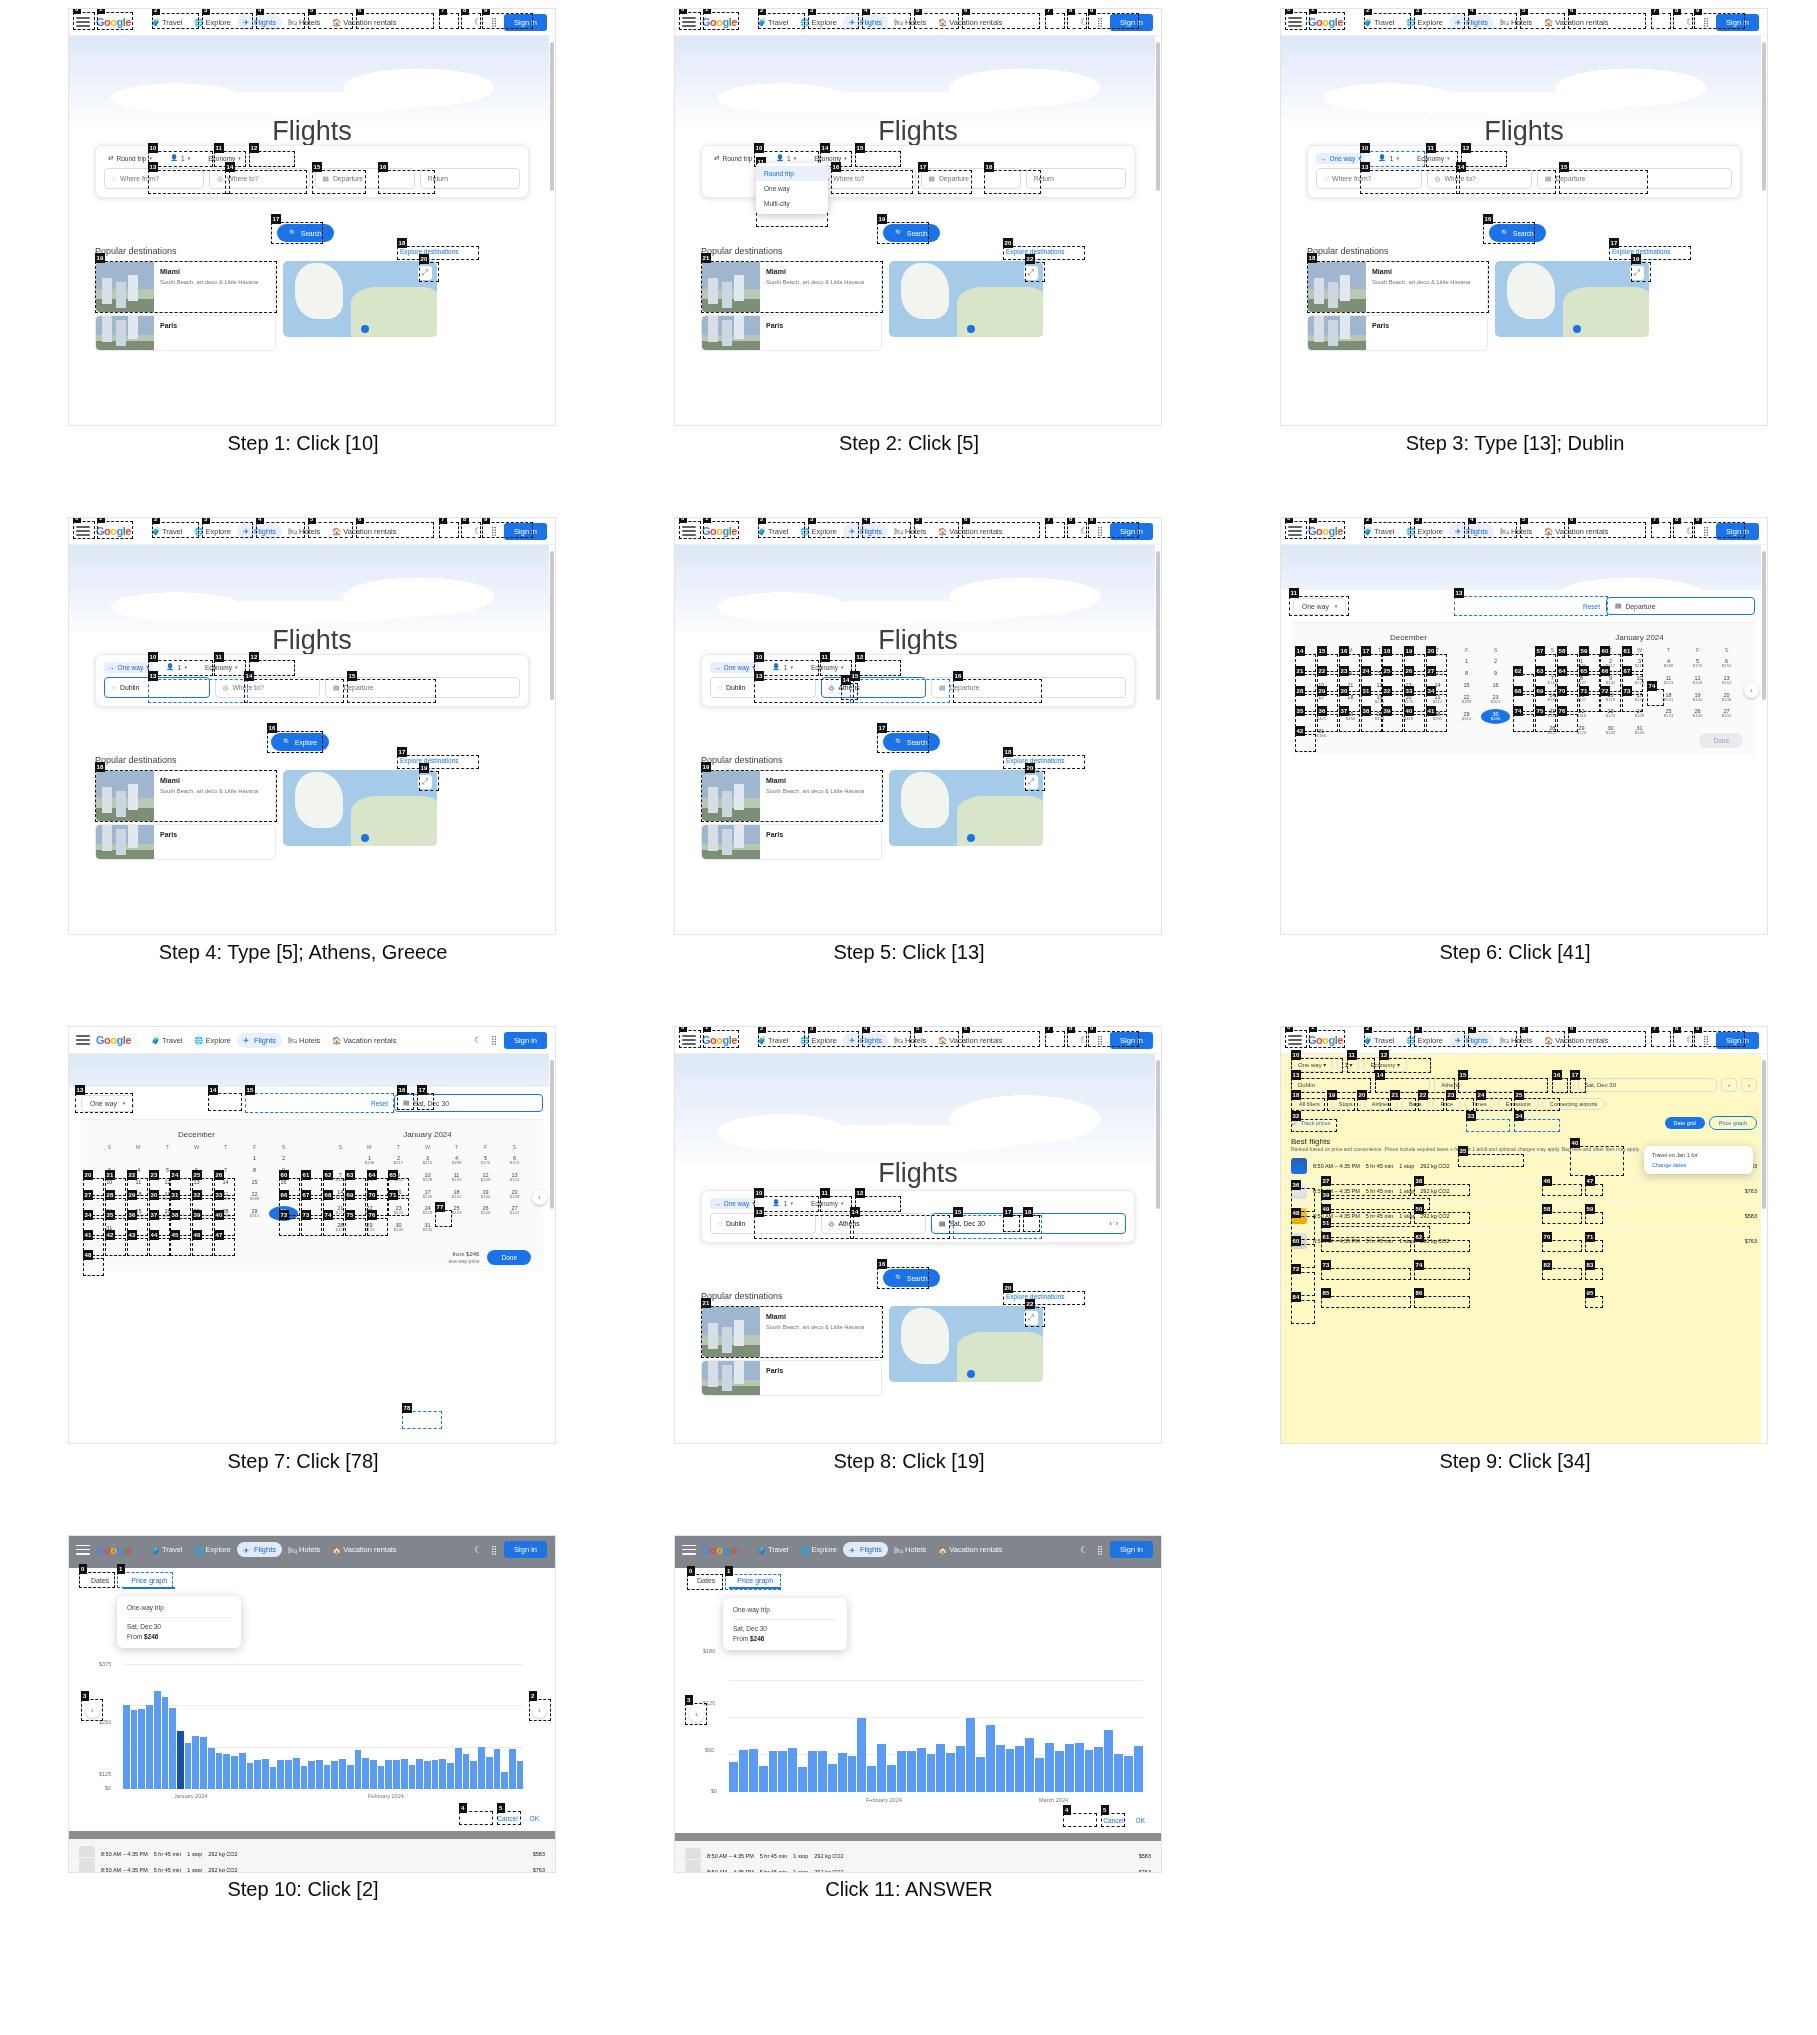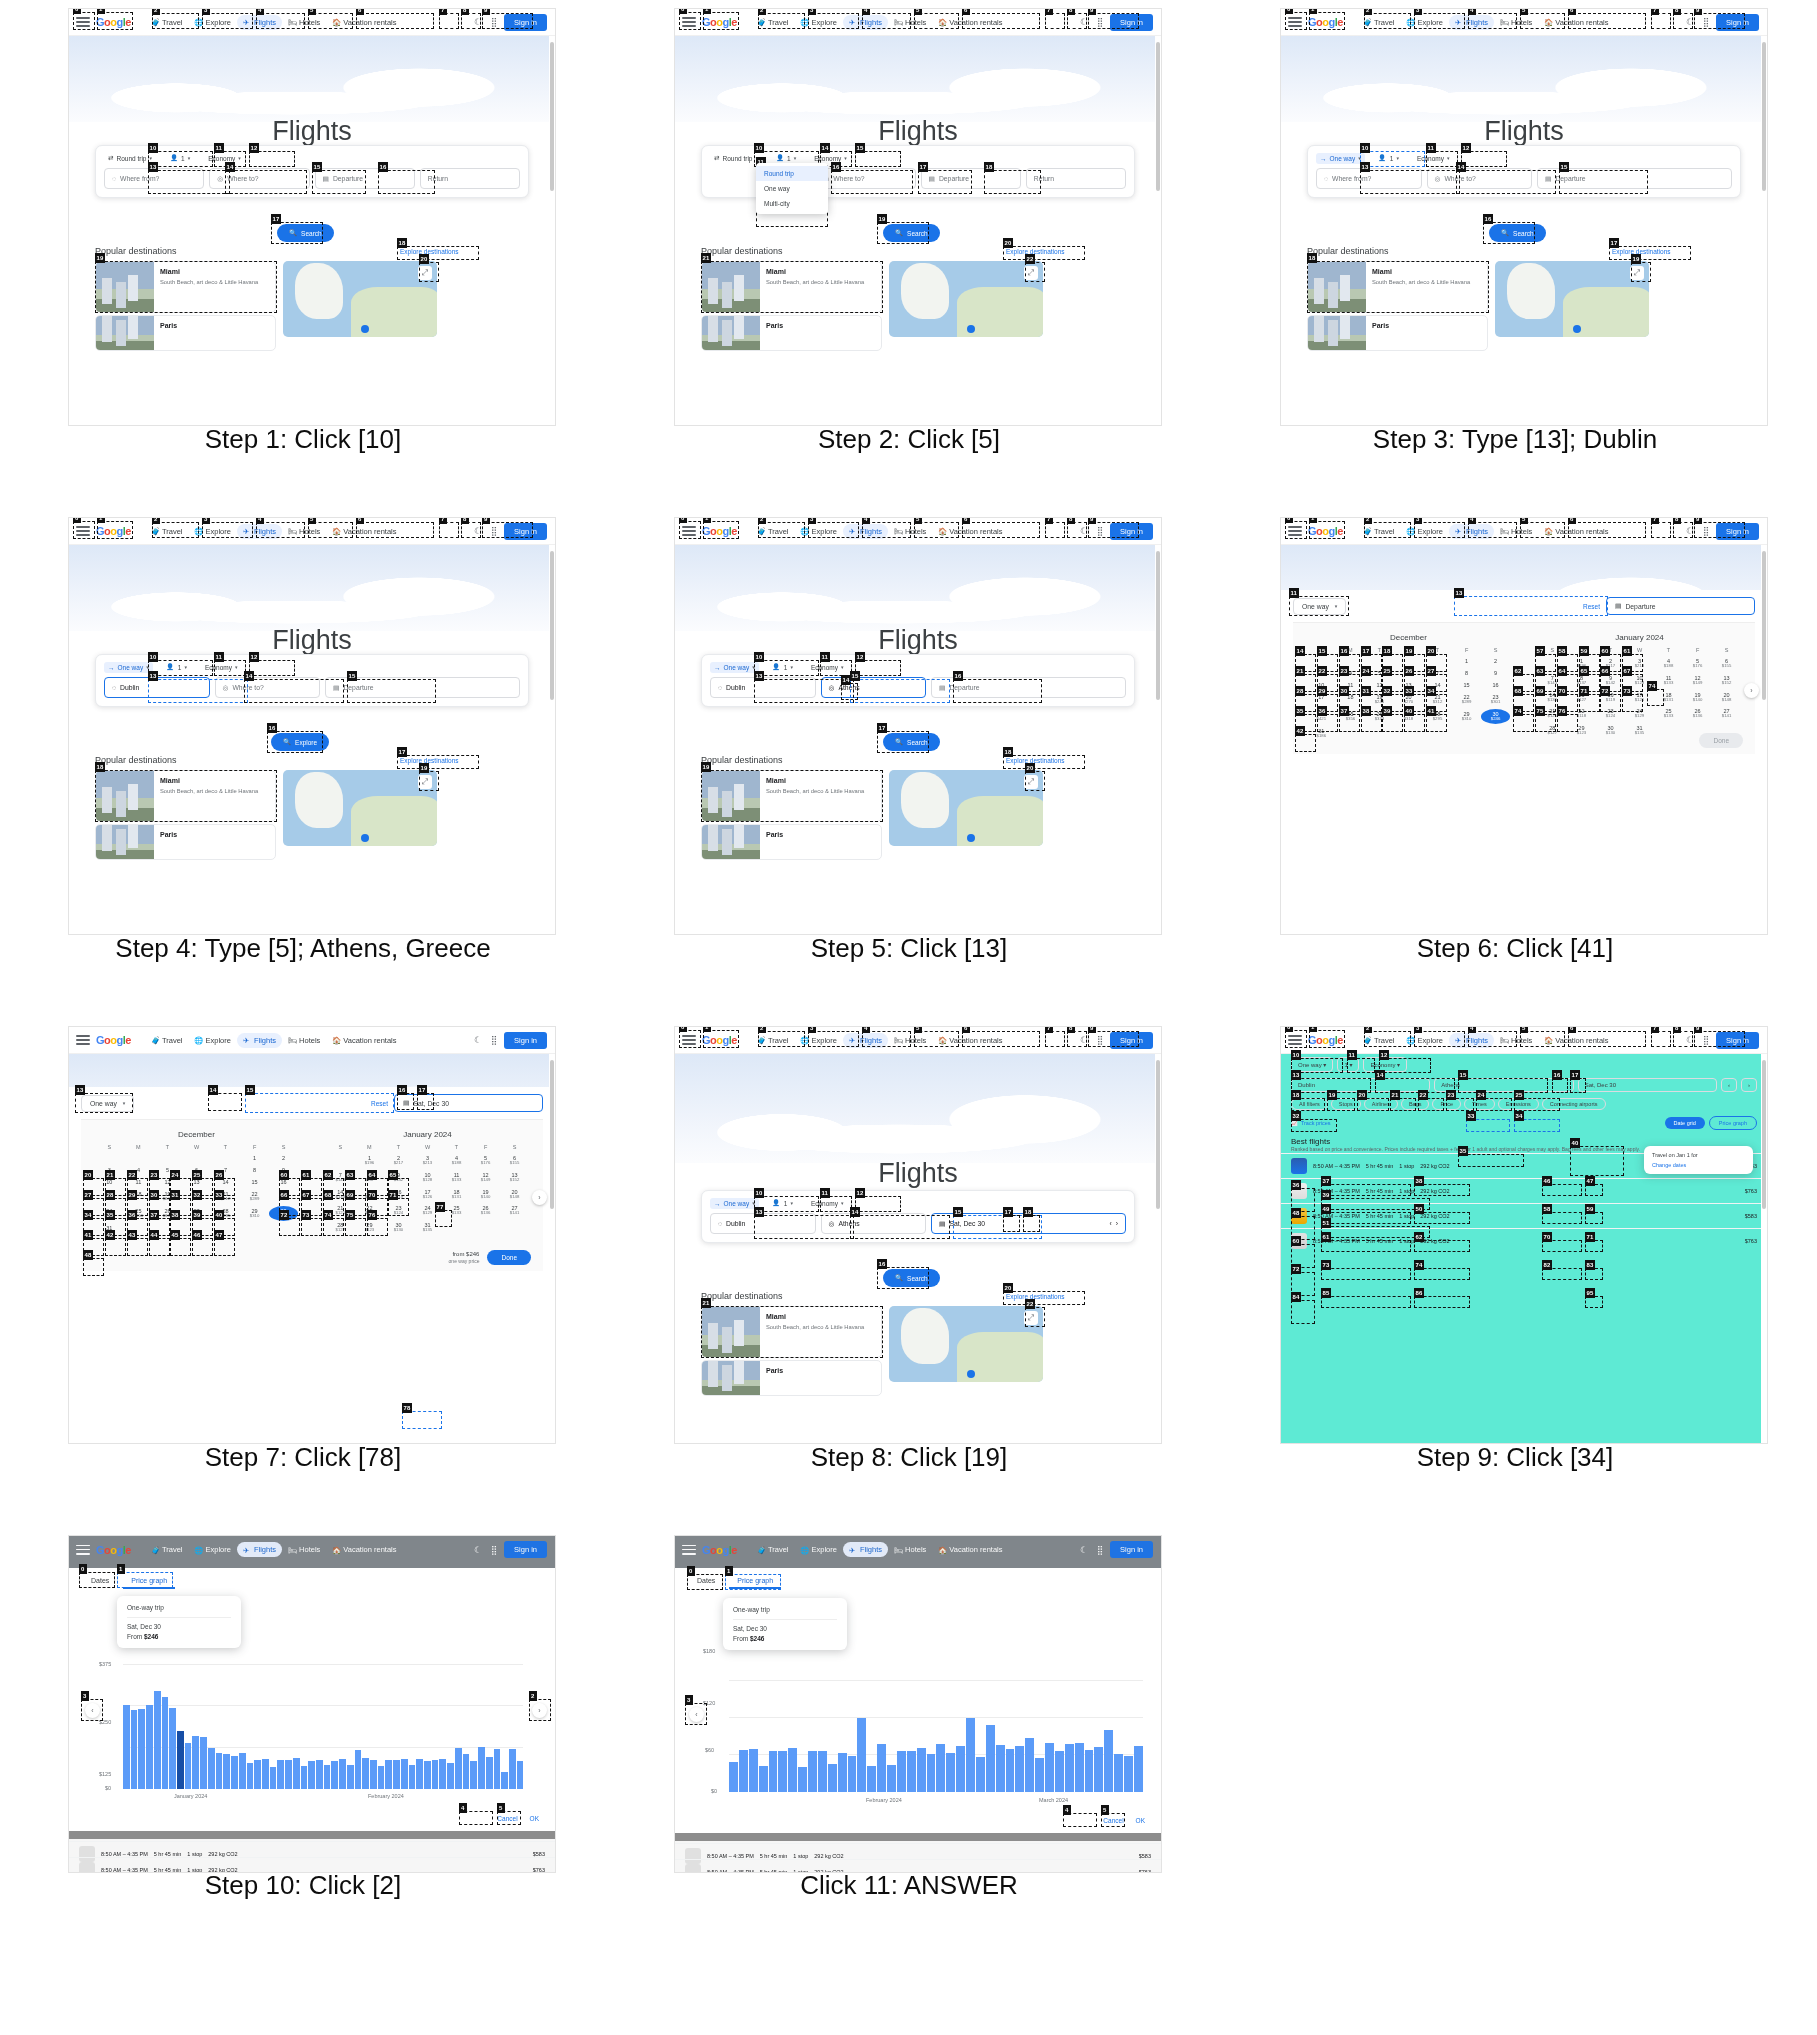--- a/index.html
+++ b/index.html
@@ -20,21 +20,21 @@
   .shot {
     position:absolute; left:68px; top:8px;
     width:488px; height:418px;
     background:#fff;
     border:1px solid #e3e3e3;
     overflow:hidden;
   }
   .caption {
     position:absolute; left:0; right:0; bottom:54px;
     text-align:center;
-    font-size:26px; color:#0d0d0d;
+    font-size:20px; color:#0d0d0d;
     font-family:"Liberation Sans", sans-serif;
   }
 
   
   .gf { position:absolute; inset:0; background:#fff; }
   .topbar {
     position:absolute; left:0; right:0; top:0; height:27px;
     background:#fff; display:flex; align-items:center;
     padding-left:6px; gap:0px; border-bottom:1px solid #f0f0f0;
   }
@@ -135,21 +135,21 @@
              color:#5f6368; }
   .calfoot { position:absolute; right:12px; bottom:6px; display:flex; align-items:center;
              gap:8px; }
   .fromtxt { font-size:6px; color:#3c4043; text-align:right; line-height:1.2; }
   .fromtxt span { font-size:5px; color:#70757a; }
   .donebtn { background:#1a73e8; color:#fff; border-radius:10px; font-size:6.5px;
              padding:4px 14px; }
   .resetbtn { font-size:6.5px; color:#1a73e8; }
 
   
-  .respage { position:absolute; left:0; right:0; top:27px; bottom:0; background:#5eead4;
+  .respage { position:absolute; left:0; right:0; top:27px; bottom:0; background:#fef9c3;
              font-size:6px; }
   .resrow { display:flex; align-items:center; gap:4px; padding:3px 10px; }
   .resfld { border:1px solid #dadce0; border-radius:4px; padding:3px 6px; font-size:6px;
             color:#3c4043; white-space:nowrap; }
   .chip { border:1px solid #dadce0; border-radius:9px; padding:2px 7px; font-size:5.5px;
           color:#3c4043; white-space:nowrap; }
   .bluebtn { background:#1a73e8; color:#fff; border-radius:9px; padding:3px 9px;
              font-size:5.5px; white-space:nowrap;}
   .outbtn { border:1px solid #1a73e8; color:#1a73e8; border-radius:9px; padding:3px 9px;
             font-size:5.5px; white-space:nowrap;}

